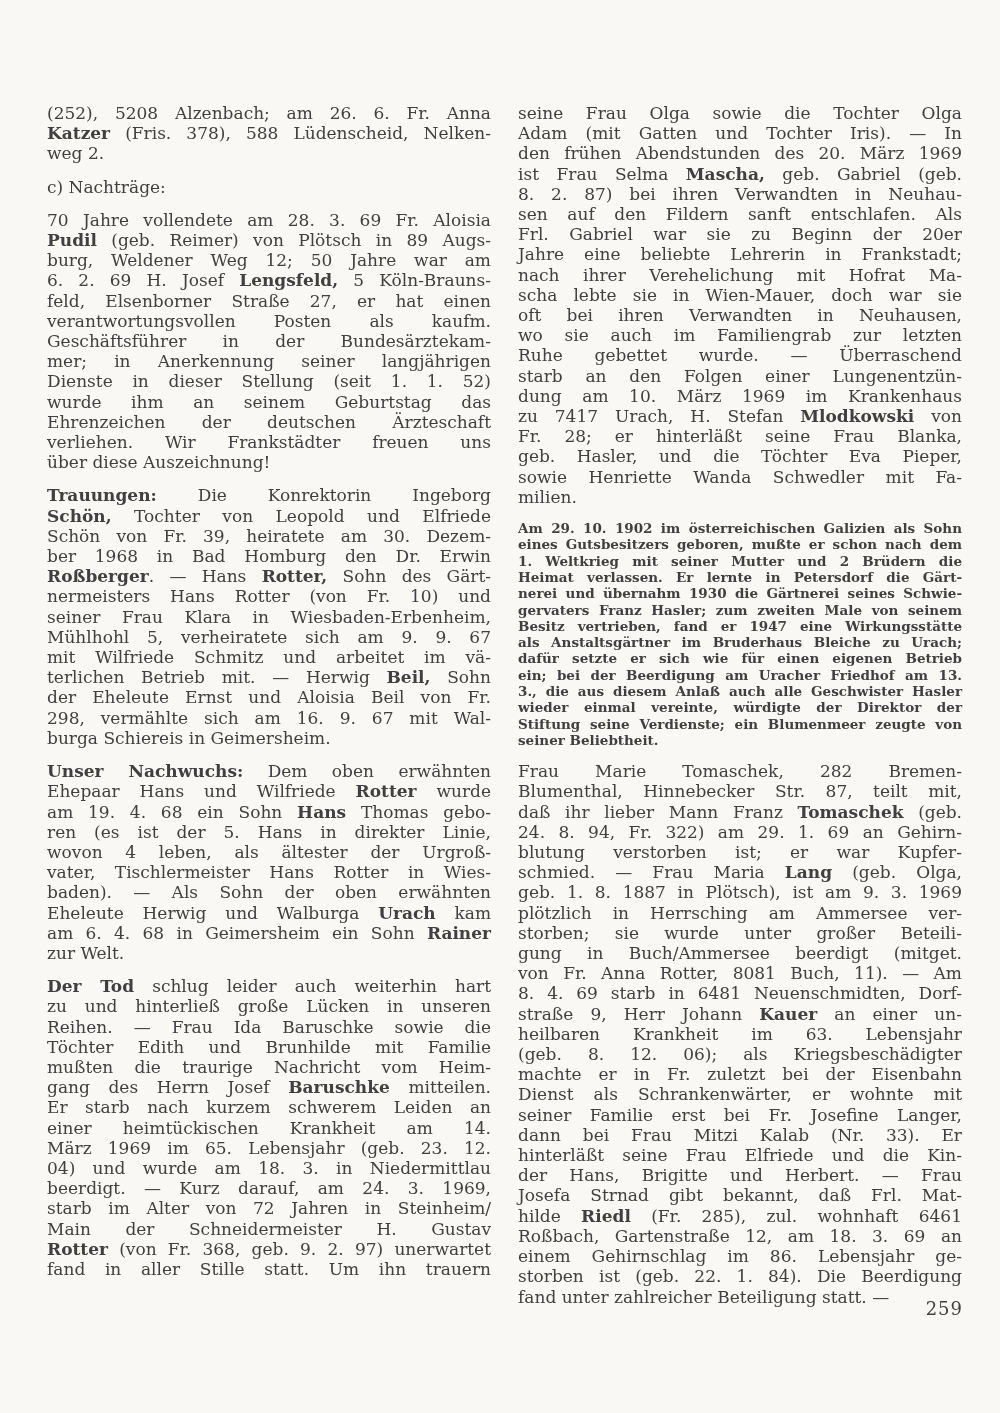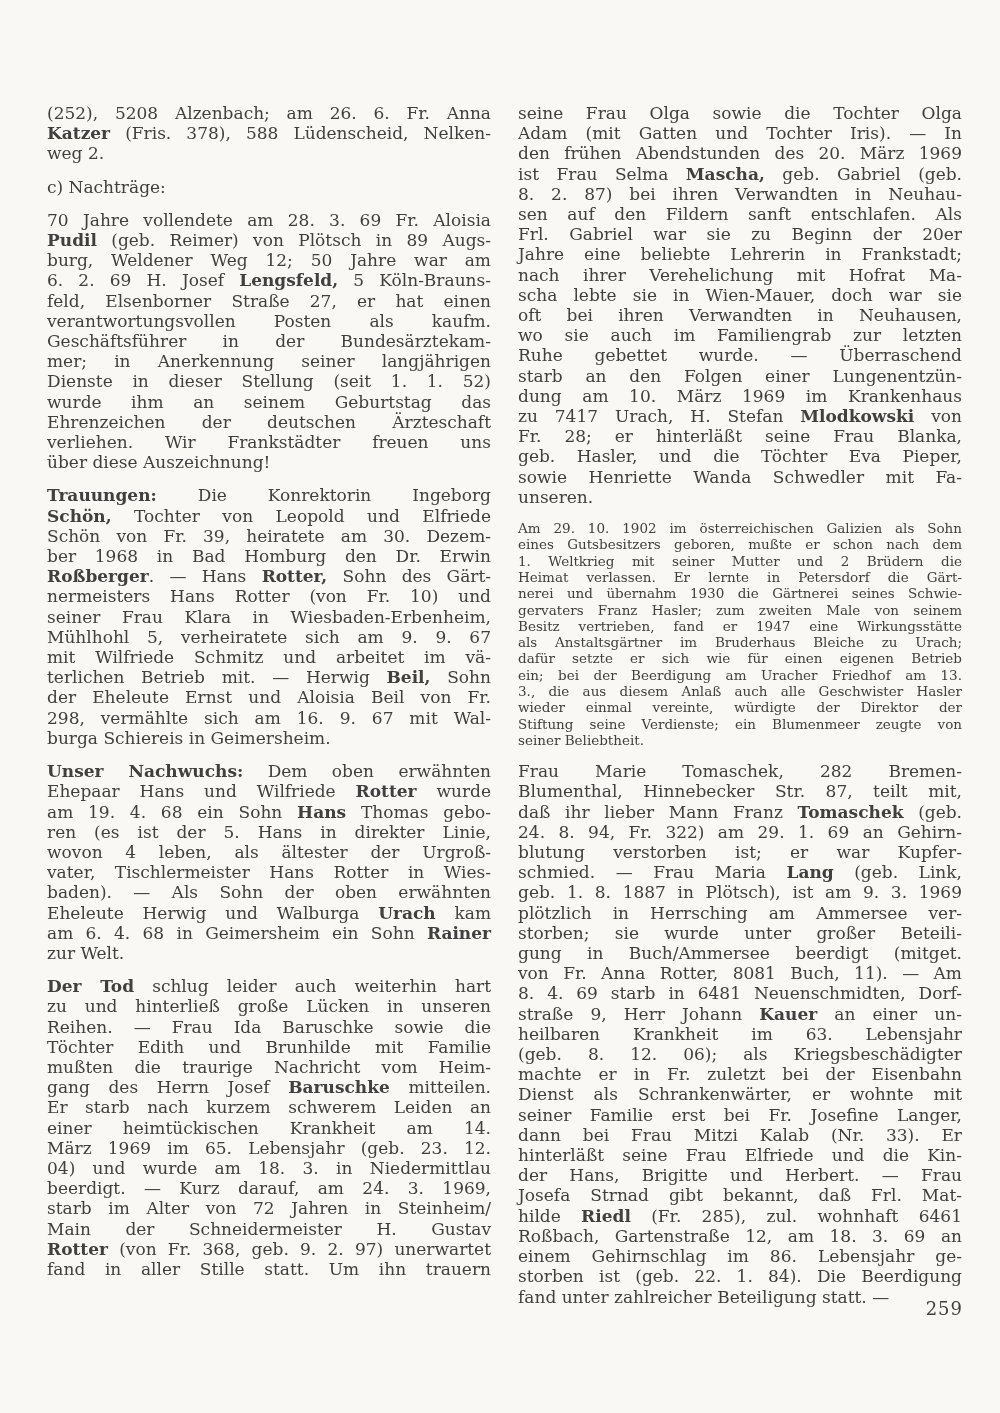--- a/index.html
+++ b/index.html
@@ -29,20 +29,21 @@
   }
   .para { margin: 0; }
   .para:not(:first-child) { margin-top: 13px; }
   .para.normal {
     font-size: 17px;
     line-height: 20.2px;
   }
   .para.small {
     font-size: 13.5px;
     line-height: 16.3px;
+    font-weight: bold;
   }
   .line {
     text-align: justify;
     text-align-last: justify;
     text-justify: inter-word;
     white-space: normal;
   }
   .line.end {
     text-align-last: left;
   }
@@ -144,21 +145,21 @@
           <div class="line"><span>scha lebte sie in Wien-Mauer, doch war sie</span></div>
           <div class="line"><span>oft bei ihren Verwandten in Neuhausen,</span></div>
           <div class="line"><span>wo sie auch im Familiengrab zur letzten</span></div>
           <div class="line"><span>Ruhe gebettet wurde. — Überraschend</span></div>
           <div class="line"><span>starb an den Folgen einer Lungenentzün-</span></div>
           <div class="line"><span>dung am 10. März 1969 im Krankenhaus</span></div>
           <div class="line"><span>zu 7417 Urach, H. Stefan </span><span class="bold">Mlodkowski</span><span> von</span></div>
           <div class="line"><span>Fr. 28; er hinterläßt seine Frau Blanka,</span></div>
           <div class="line"><span>geb. Hasler, und die Töchter Eva Pieper,</span></div>
           <div class="line"><span>sowie Henriette Wanda Schwedler mit Fa-</span></div>
-          <div class="line end"><span>unseren.</span></div>
+          <div class="line end"><span>milien.</span></div>
         </div>
         <div class="para small">
           <div class="line"><span>Am 29. 10. 1902 im österreichischen Galizien als Sohn</span></div>
           <div class="line"><span>eines Gutsbesitzers geboren, mußte er schon nach dem</span></div>
           <div class="line"><span>1. Weltkrieg mit seiner Mutter und 2 Brüdern die</span></div>
           <div class="line"><span>Heimat verlassen. Er lernte in Petersdorf die Gärt-</span></div>
           <div class="line"><span>nerei und übernahm 1930 die Gärtnerei seines Schwie-</span></div>
           <div class="line"><span>gervaters Franz Hasler; zum zweiten Male von seinem</span></div>
           <div class="line"><span>Besitz vertrieben, fand er 1947 eine Wirkungsstätte</span></div>
           <div class="line"><span>als Anstaltsgärtner im Bruderhaus Bleiche zu Urach;</span></div>
@@ -168,21 +169,21 @@
           <div class="line"><span>wieder einmal vereinte, würdigte der Direktor der</span></div>
           <div class="line"><span>Stiftung seine Verdienste; ein Blumenmeer zeugte von</span></div>
           <div class="line end"><span>seiner Beliebtheit.</span></div>
         </div>
         <div class="para normal">
           <div class="line"><span>Frau Marie Tomaschek, 282 Bremen-</span></div>
           <div class="line"><span>Blumenthal, Hinnebecker Str. 87, teilt mit,</span></div>
           <div class="line"><span>daß ihr lieber Mann Franz </span><span class="bold">Tomaschek</span><span> (geb.</span></div>
           <div class="line"><span>24. 8. 94, Fr. 322) am 29. 1. 69 an Gehirn-</span></div>
           <div class="line"><span>blutung verstorben ist; er war Kupfer-</span></div>
-          <div class="line"><span>schmied. — Frau Maria </span><span class="bold">Lang</span><span> (geb. Link,</span></div>
+          <div class="line"><span>schmied. — Frau Maria </span><span class="bold">Lang</span><span> (geb. Olga,</span></div>
           <div class="line"><span>geb. 1. 8. 1887 in Plötsch), ist am 9. 3. 1969</span></div>
           <div class="line"><span>plötzlich in Herrsching am Ammersee ver-</span></div>
           <div class="line"><span>storben; sie wurde unter großer Beteili-</span></div>
           <div class="line"><span>gung in Buch/Ammersee beerdigt (mitget.</span></div>
           <div class="line"><span>von Fr. Anna Rotter, 8081 Buch, 11). — Am</span></div>
           <div class="line"><span>8. 4. 69 starb in 6481 Neuenschmidten, Dorf-</span></div>
           <div class="line"><span>straße 9, Herr Johann </span><span class="bold">Kauer</span><span> an einer un-</span></div>
           <div class="line"><span>heilbaren Krankheit im 63. Lebensjahr</span></div>
           <div class="line"><span>(geb. 8. 12. 06); als Kriegsbeschädigter</span></div>
           <div class="line"><span>machte er in Fr. zuletzt bei der Eisenbahn</span></div>

